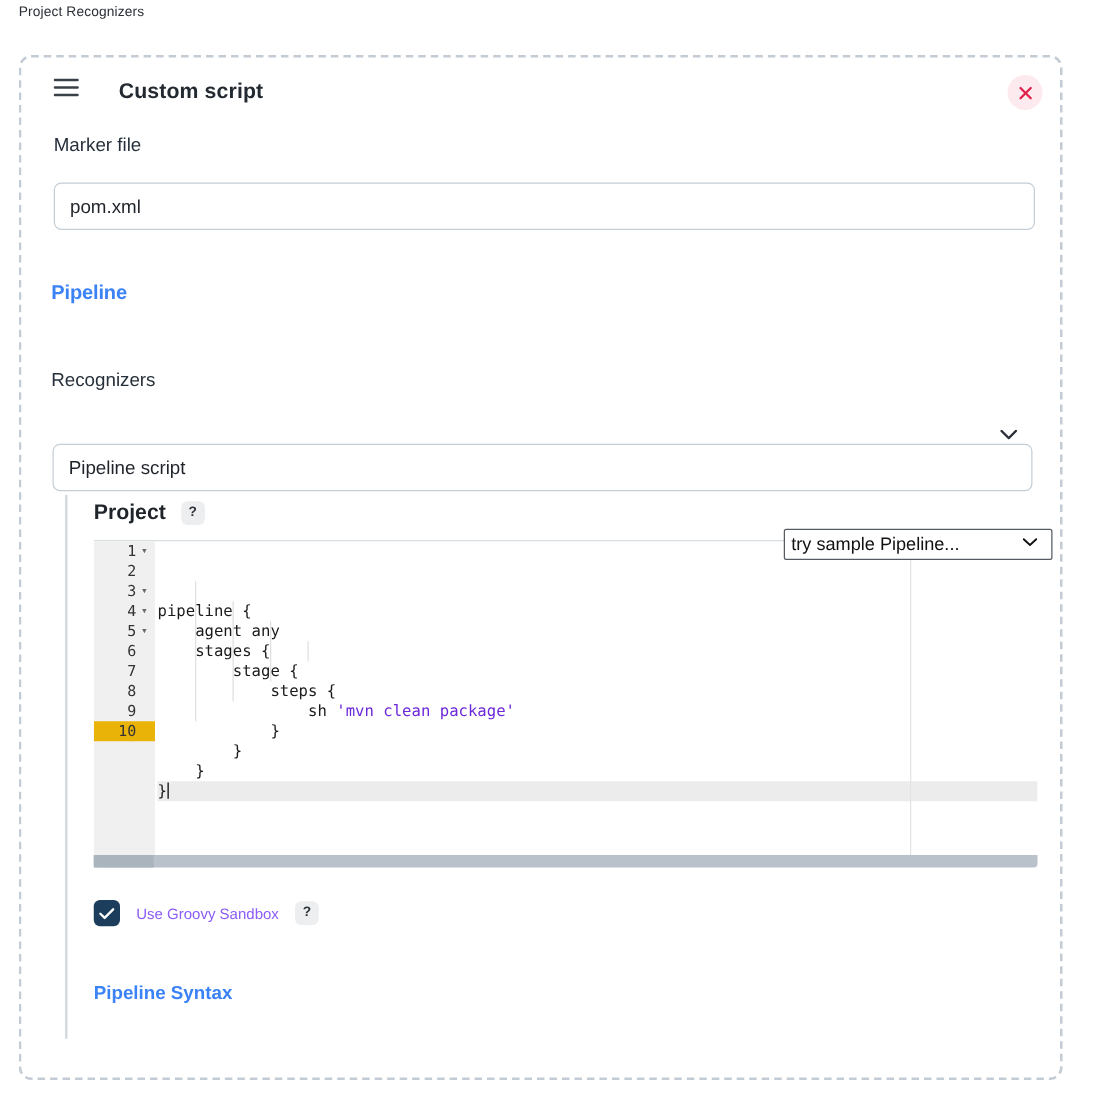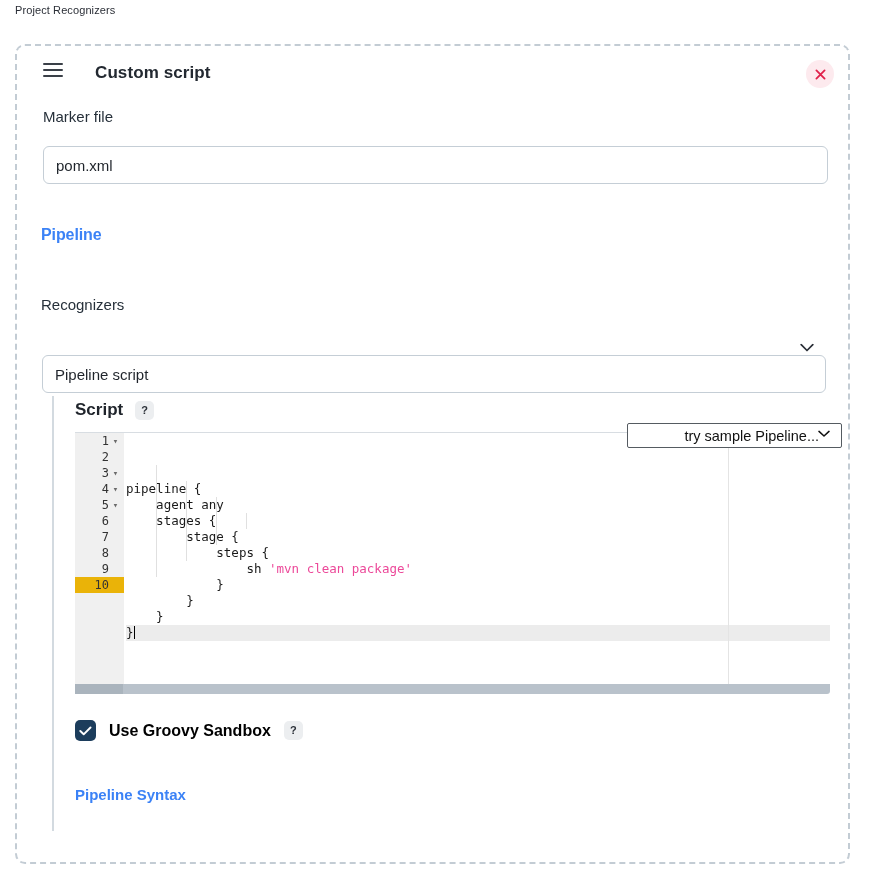--- a/index.html
+++ b/index.html
@@ -146,21 +146,21 @@
     padding-left: 2px;
     white-space: pre;
     color: #1a1a1a;
   }
   .code-row { height: 16px; position: relative; }
   .code-row.active {
     background: #ececec;
     width: 100%;
   }
   .code-row .txt { position: relative; z-index: 2; }
-  .str { color: #ec4899; margin-top: 20px; }
+  .str { color: #6d28d9; margin-top: 20px; }
   .ruler {
     position: absolute; left: 650px; top: 0;
     width: 1px; height: 100%;
     background: #e4e4e4; z-index: 1;
   }
   .indent-guide {
     position: absolute; top: 0; width: 1px; height: 100%;
     background: #e0e0e0; z-index: 1;
   }
   .caret {
@@ -181,40 +181,40 @@
 
   
   .sample-select {
     position: absolute; left: 573px; top: 27px;
     width: 215px; height: 25px;
     border: 1px solid #555b61; border-radius: 2px;
     background: #ffffff; color: #111;
     font-family: "Liberation Sans", sans-serif; font-size: 14.5px;
     padding: 0 22px 0 5px;
     -webkit-appearance: none; appearance: none;
-    outline: none; cursor: pointer; z-index: 5; text-align: right;
+    outline: none; cursor: pointer; z-index: 5;
   }
   .sample-chevron {
     position: absolute; left: 764px; top: 34px;
     pointer-events: none; z-index: 6; display: flex;
   }
 
   
   .sandbox-row {
     position: absolute; left: 21px; top: 324px;
     display: flex; align-items: center; gap: 13px;
   }
   .checkbox {
     width: 21px; height: 21px; border-radius: 5px;
     background: #1c3d5c; border: none;
     display: flex; align-items: center; justify-content: center;
     cursor: pointer; padding: 0; flex: 0 0 auto;
   }
   .sandbox-label {
-    font-size: 16px; font-weight: 700; color: #000000;
+    font-size: 12px; font-weight: 400; color: #8b5cf6;
   }
 
   
   .syntax-link {
     position: absolute; left: 21px; top: 390px;
     font-size: 15px; font-weight: 700; color: #3b82f6;
     text-decoration: none; cursor: pointer;
   }
 </style>
 </head>
@@ -254,21 +254,21 @@
       <span class="select-chevron">
         <svg width="14" height="9" viewBox="0 0 14 9">
           <path d="M1.2 1.2 L7 7 L12.8 1.2" fill="none" stroke="#2b3038" stroke-width="1.7" stroke-linecap="round" stroke-linejoin="round"></path>
         </svg>
       </span>
     </div>
 
     <div class="script-block">
 
       <div class="script-head">
-        <span class="script-title">Script</span>
+        <span class="script-title">Project</span>
         <span class="help-badge">?</span>
       </div>
 
       <div class="editor">
         <div class="editor-gutter" id="gutter">
             <div class="gutter-row">
               <span class="gutter-num">1</span>
               <span class="fold">▾</span>
             </div>
             <div class="gutter-row">

